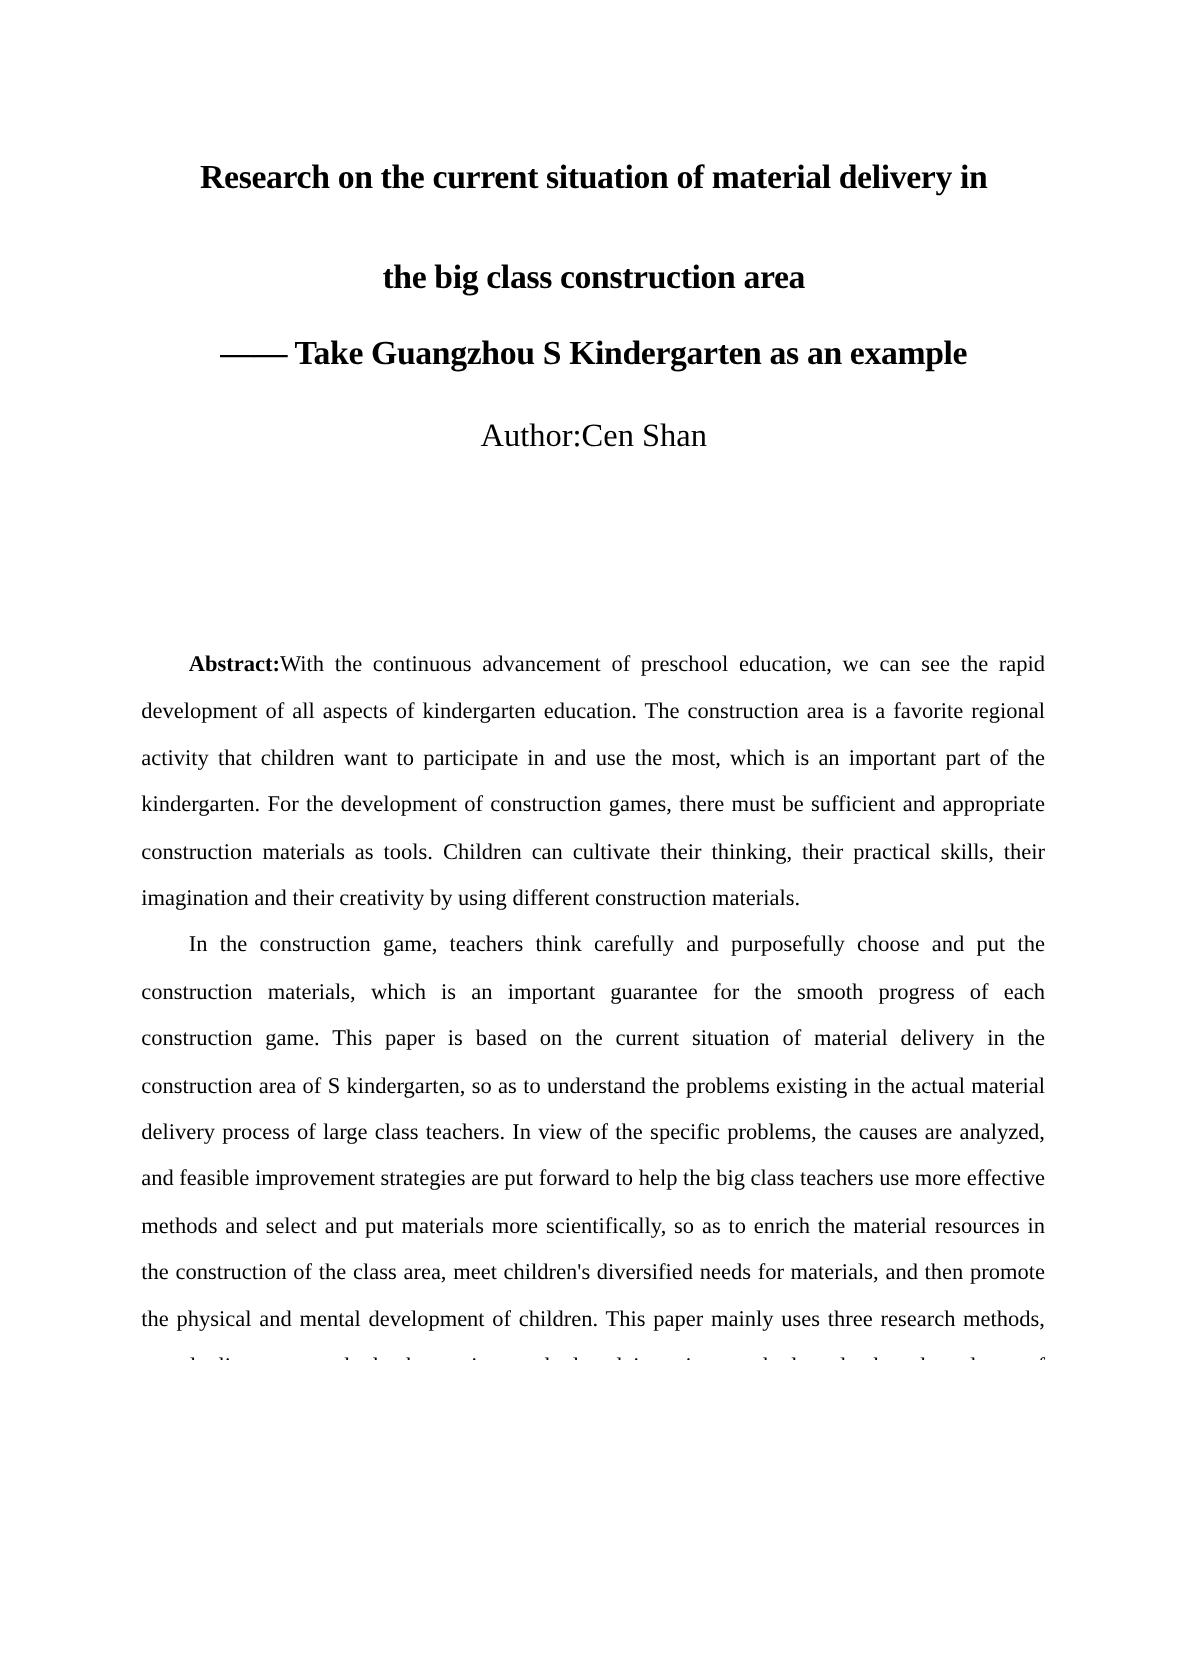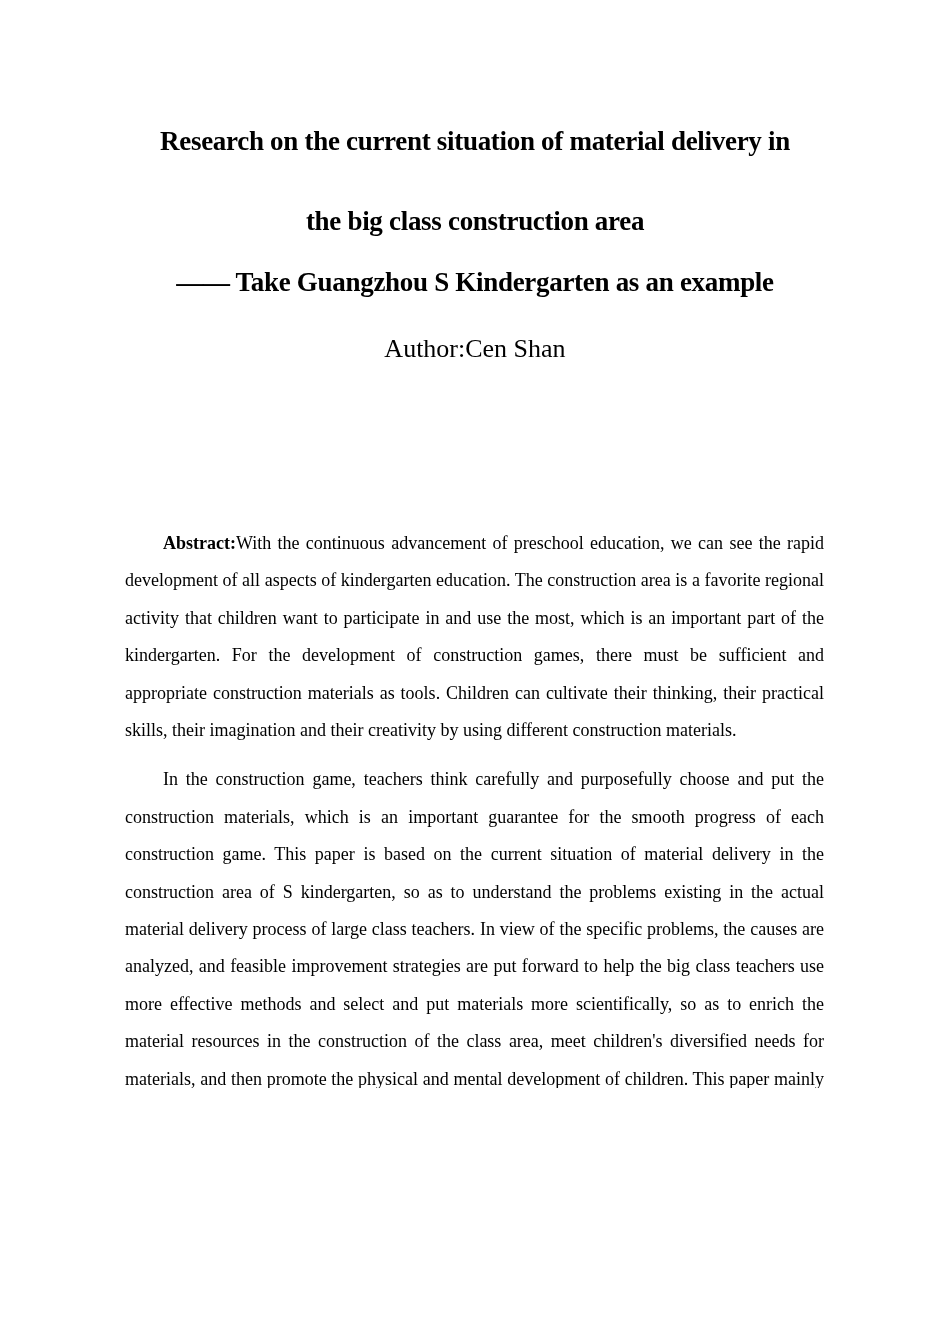--- a/index.html
+++ b/index.html
@@ -40,21 +40,21 @@
   .body-text {
     position: absolute;
     left: 113px;
     top: 513px;
     width: 723px;
     font-size: 18px;
     line-height: 37.4px;
     text-align: justify;
   }
   .body-text p {
-    margin: 12px;
+    margin: 0;
     padding: 0;
     text-indent: 38px;
   }
   .body-text p.continued {
     
     text-align-last: justify;
   }
   .abstract-label {
     font-weight: bold;
   }

